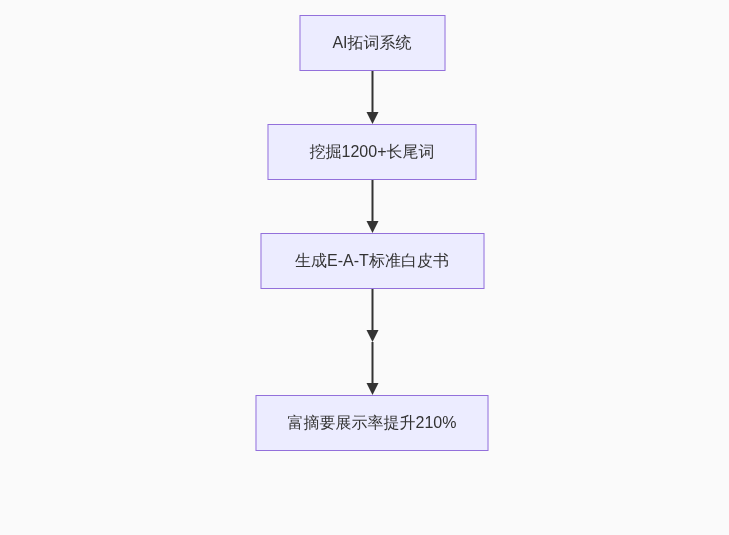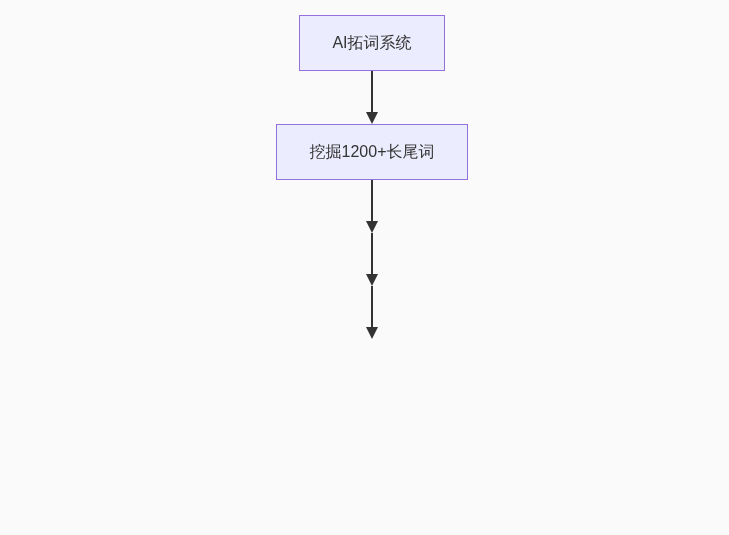--- a/index.html
+++ b/index.html
@@ -31,21 +31,21 @@
     align-items: center;
     justify-content: center;
     background: #ECECFF;
     border: 1px solid #9370DB;
     color: #333333;
     font-size: 16px;
     white-space: nowrap;
     text-align: center;
   }
   .node.n1 { width: 146px; }
-  .node.n2 { width: 192px; }
+  .node.n2 { width: 209px; }
   .node.n3 { width: 224px; }
   .node.n4 { width: 218px; }
   .node.n5 { width: 233px; }
   .arrow {
     height: 53px;
     display: flex;
     flex-direction: column;
     align-items: center;
   }
   .arrow .line {
@@ -78,27 +78,33 @@
 
     <div class="node n2">
       <span>挖掘1200+长尾词</span>
     </div>
 
     <div class="arrow">
       <div class="line"></div>
       <div class="head"></div>
     </div>
 
+    <div class="node n3">
+      <span>生成E-A-T标准白皮书</span>
+    </div>
 
     <div class="arrow">
       <div class="line"></div>
       <div class="head"></div>
     </div>
 
 
     <div class="arrow">
       <div class="line"></div>
       <div class="head"></div>
     </div>
 
+    <div class="node n5">
+      <span>富摘要展示率提升210%</span>
+    </div>
 
   </div>
 </div>
 
 </body></html>

